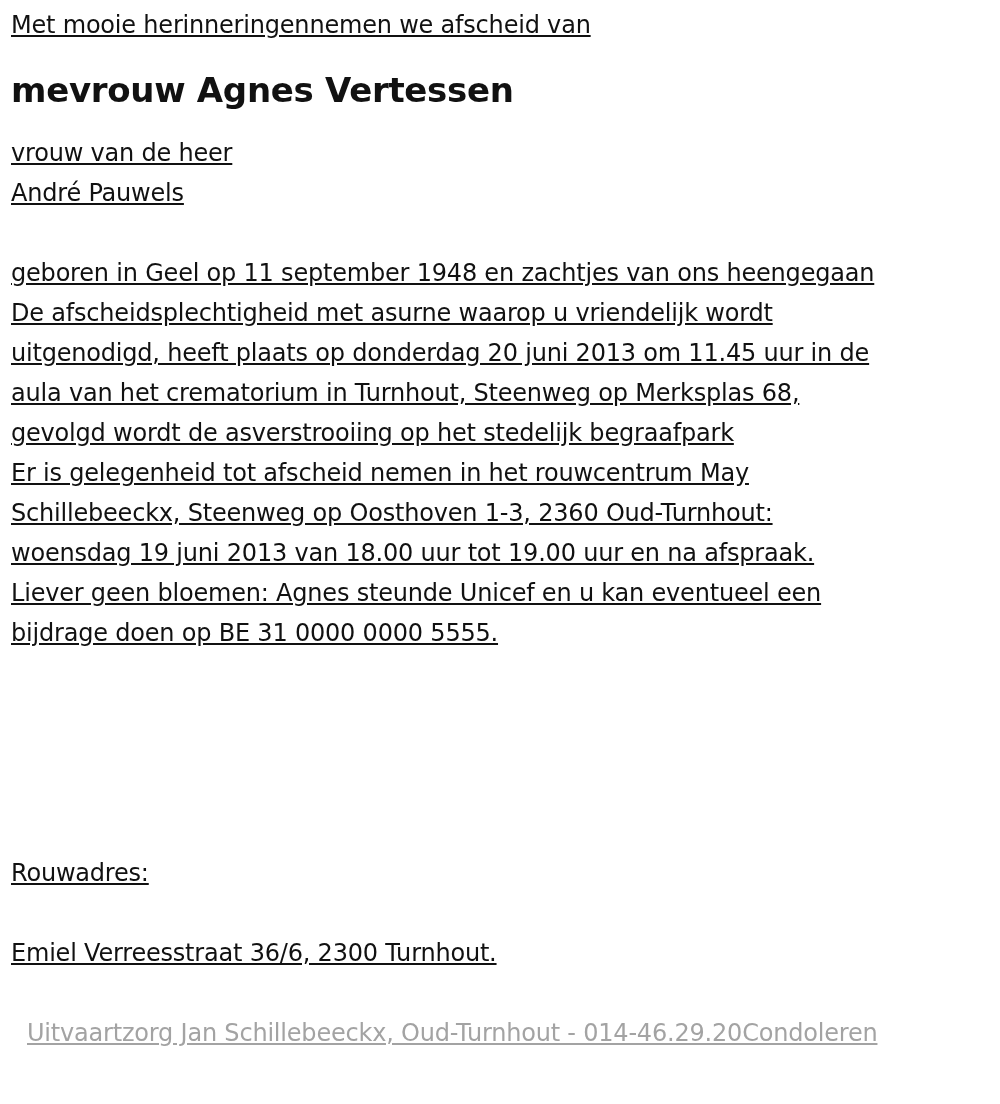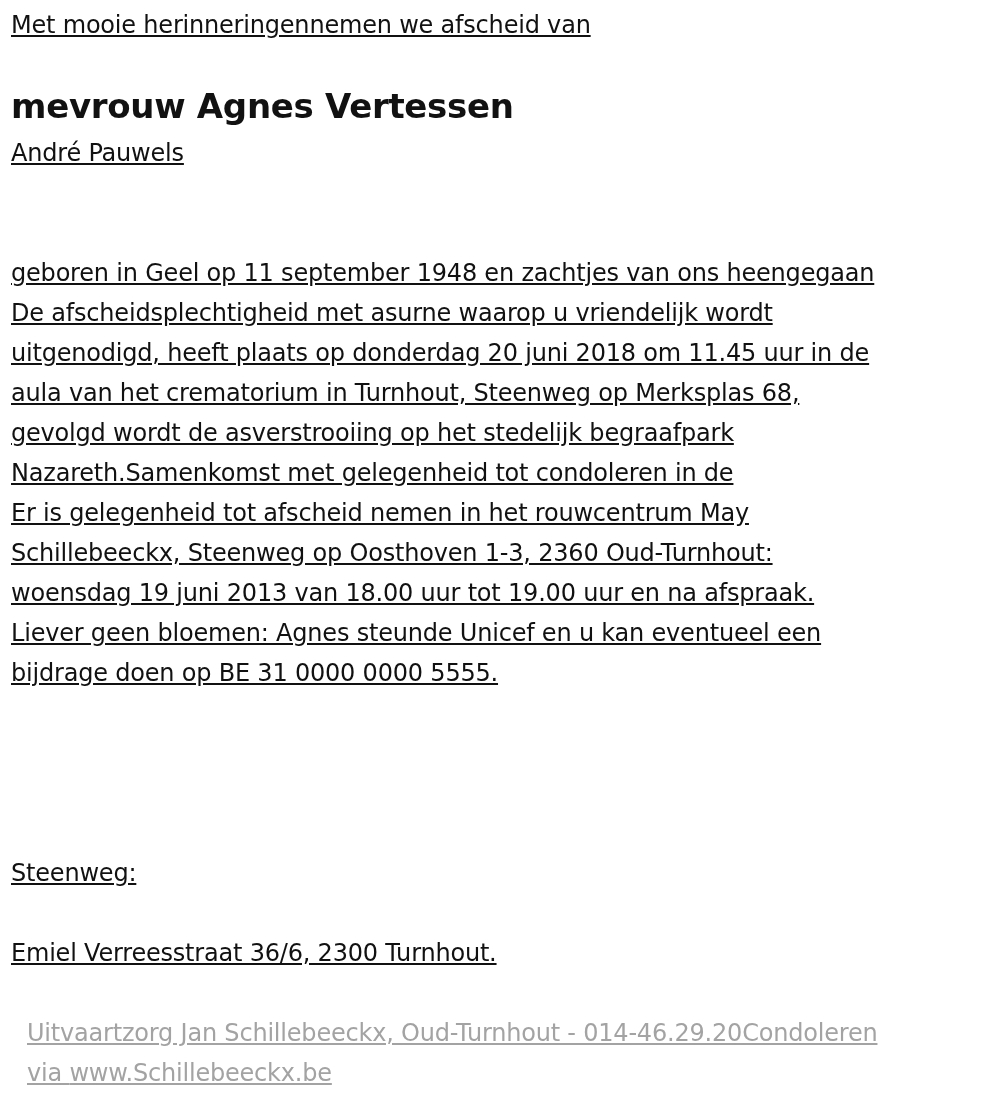--- a/index.html
+++ b/index.html
@@ -28,21 +28,21 @@
       letter-spacing: -0.2px;
       text-decoration: underline;
     }
     .intro {
       position: absolute;
       top: 5px;
       left: 0;
     }
     .title {
       position: absolute;
-      top: 82px;
+      top: 66px;
       left: 0;
       font-size: 34px;
       font-weight: bold;
       line-height: 48px;
       white-space: nowrap;
       letter-spacing: -0.3px;
     }
     .spouse {
       position: absolute;
       top: 133px;
@@ -77,39 +77,38 @@
 </head>
 <body>
 
 <div class="page">
 
   <div class="line intro">Met mooie herinneringennemen we afscheid van</div>
 
   <div class="title">mevrouw Agnes Vertessen</div>
 
   <div class="spouse">
+    <div class="line">vrouw van de heer</div>
     <div class="line">André Pauwels</div>
   </div>
 
   <div class="body-block">
     <div class="line">geboren in Geel op 11 september 1948 en zachtjes van ons heengegaan</div>
     <div class="line">De afscheidsplechtigheid met asurne waarop u vriendelijk wordt</div>
-    <div class="line">uitgenodigd, heeft plaats op donderdag 20 juni 2018 om 11.45 uur in de</div>
+    <div class="line">uitgenodigd, heeft plaats op donderdag 20 juni 2013 om 11.45 uur in de</div>
     <div class="line">aula van het crematorium in Turnhout, Steenweg op Merksplas 68,</div>
     <div class="line">gevolgd wordt de asverstrooiing op het stedelijk begraafpark</div>
-    <div class="line">Nazareth.Samenkomst met gelegenheid tot condoleren in de</div>
     <div class="line">Er is gelegenheid tot afscheid nemen in het rouwcentrum May</div>
     <div class="line">Schillebeeckx, Steenweg op Oosthoven 1-3, 2360 Oud-Turnhout:</div>
     <div class="line">woensdag 19 juni 2013 van 18.00 uur tot 19.00 uur en na afspraak.</div>
     <div class="line">Liever geen bloemen: Agnes steunde Unicef en u kan eventueel een</div>
     <div class="line">bijdrage doen op BE 31 0000 0000 5555.</div>
   </div>
 
-  <div class="line rouw-label">Steenweg:</div>
+  <div class="line rouw-label">Rouwadres:</div>
 
   <div class="line rouw-addr">Emiel Verreesstraat 36/6, 2300 Turnhout.</div>
 
   <div class="footer">
     <div class="line">Uitvaartzorg Jan Schillebeeckx, Oud-Turnhout - 014-46.29.20Condoleren</div>
-    <div class="line"><span>via </span><a>www.Schillebeeckx.be</a></div>
   </div>
 
 </div>
 
 </body></html>

